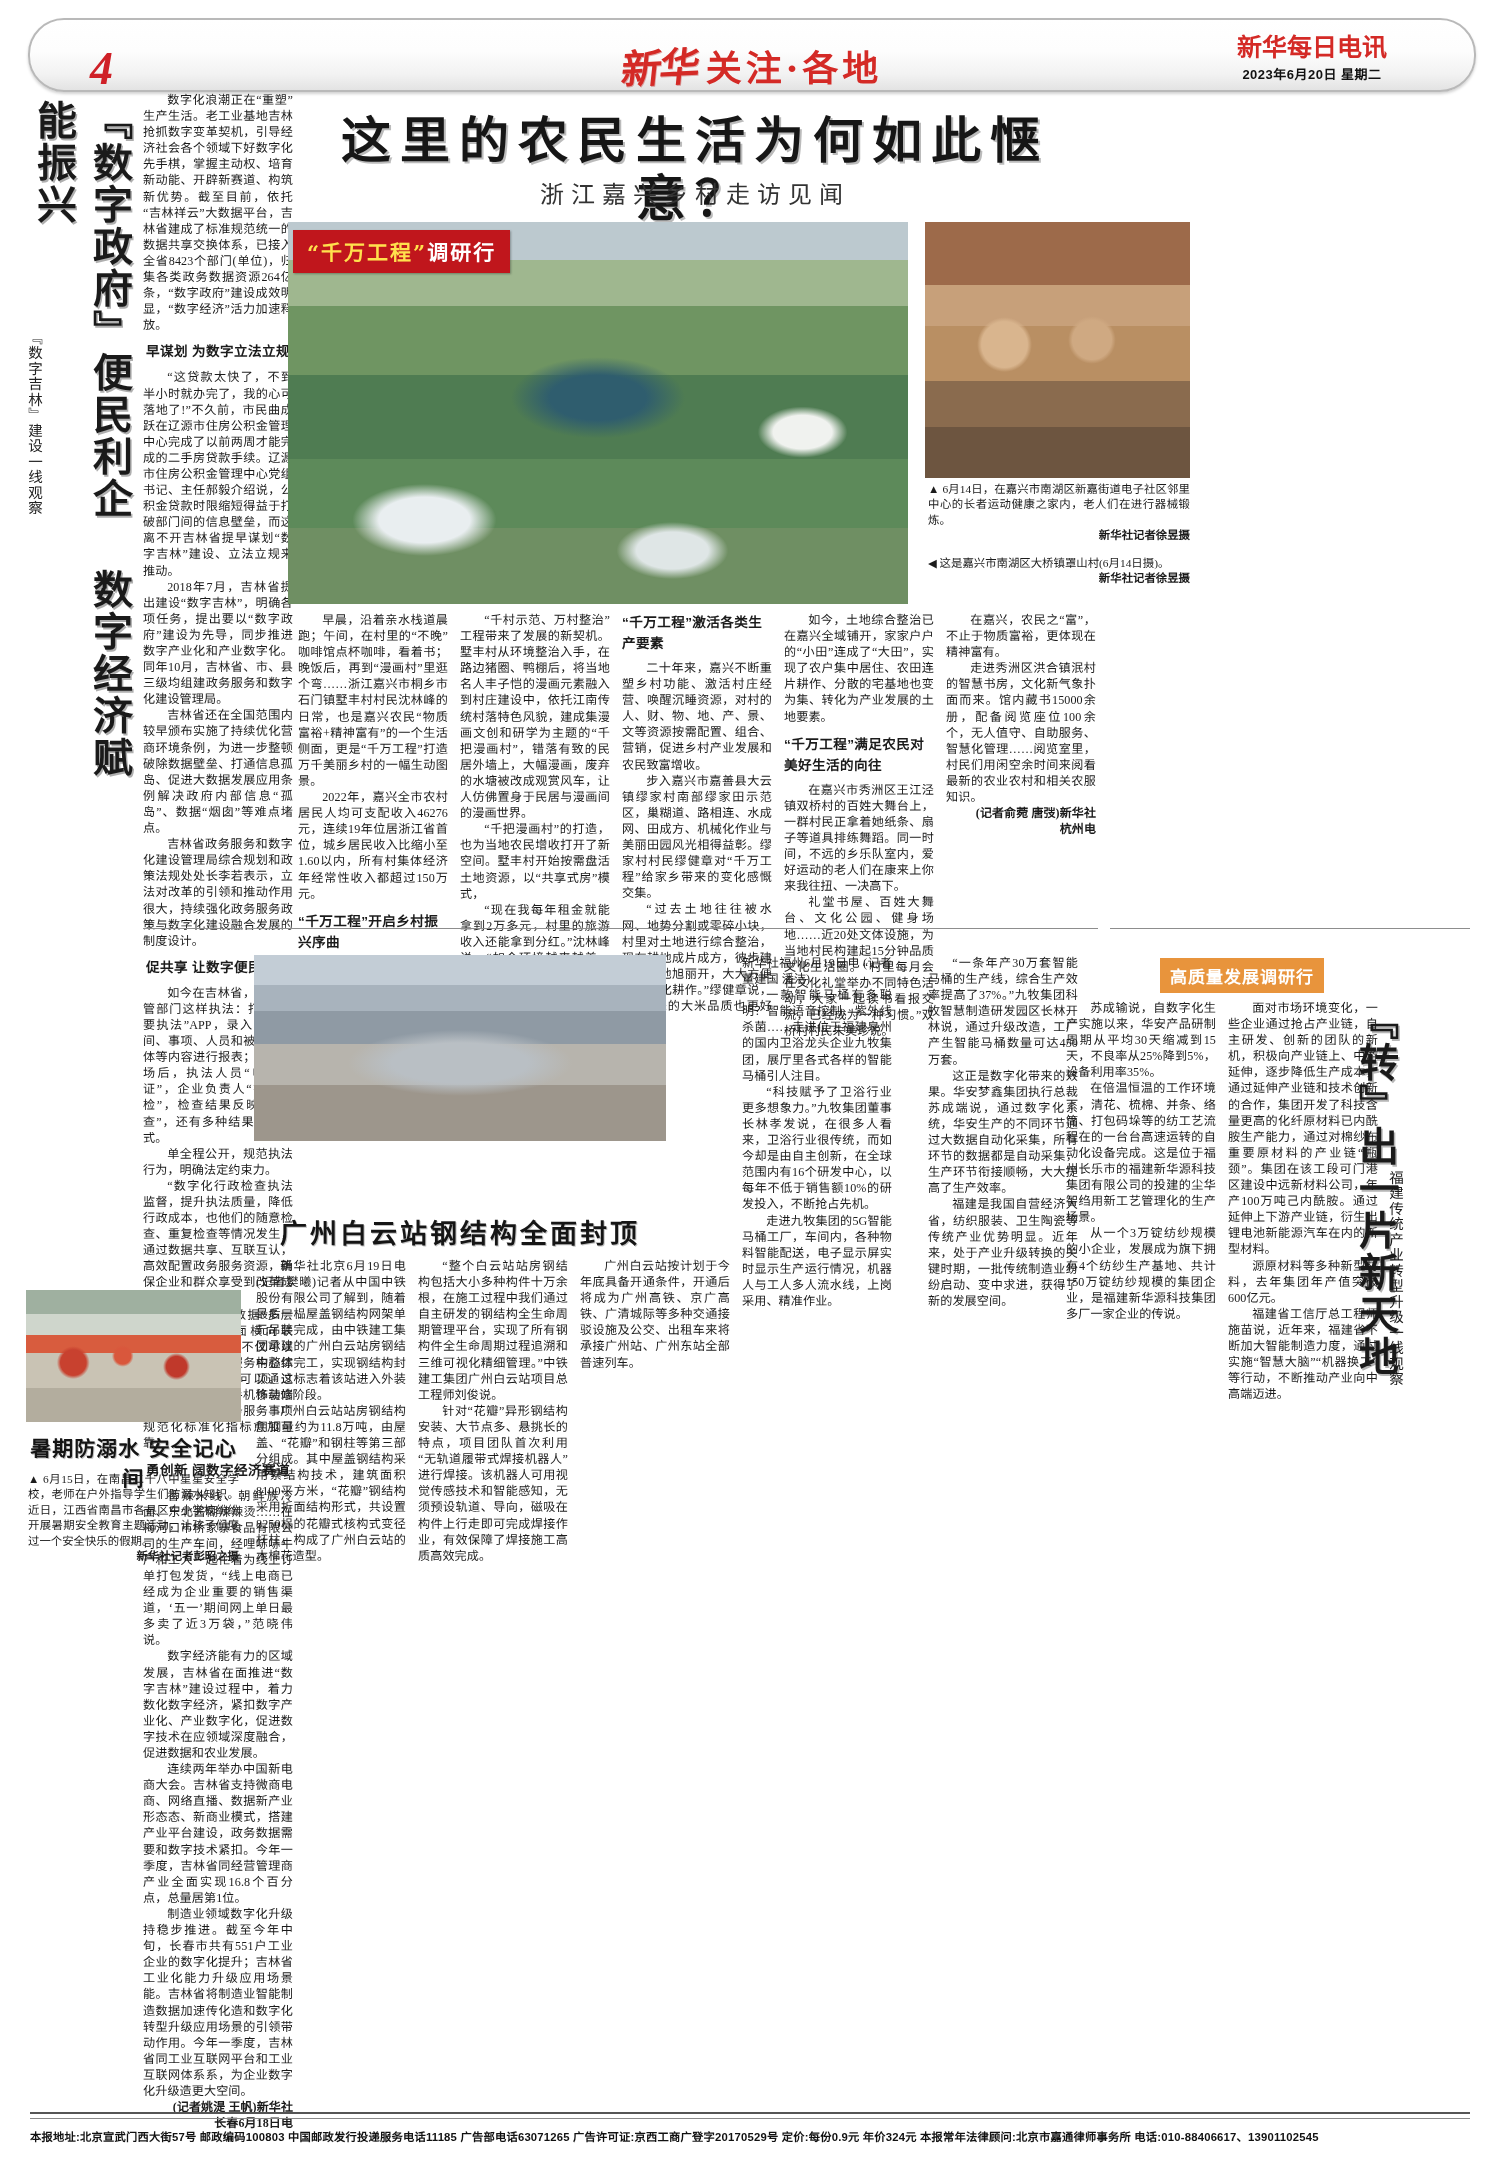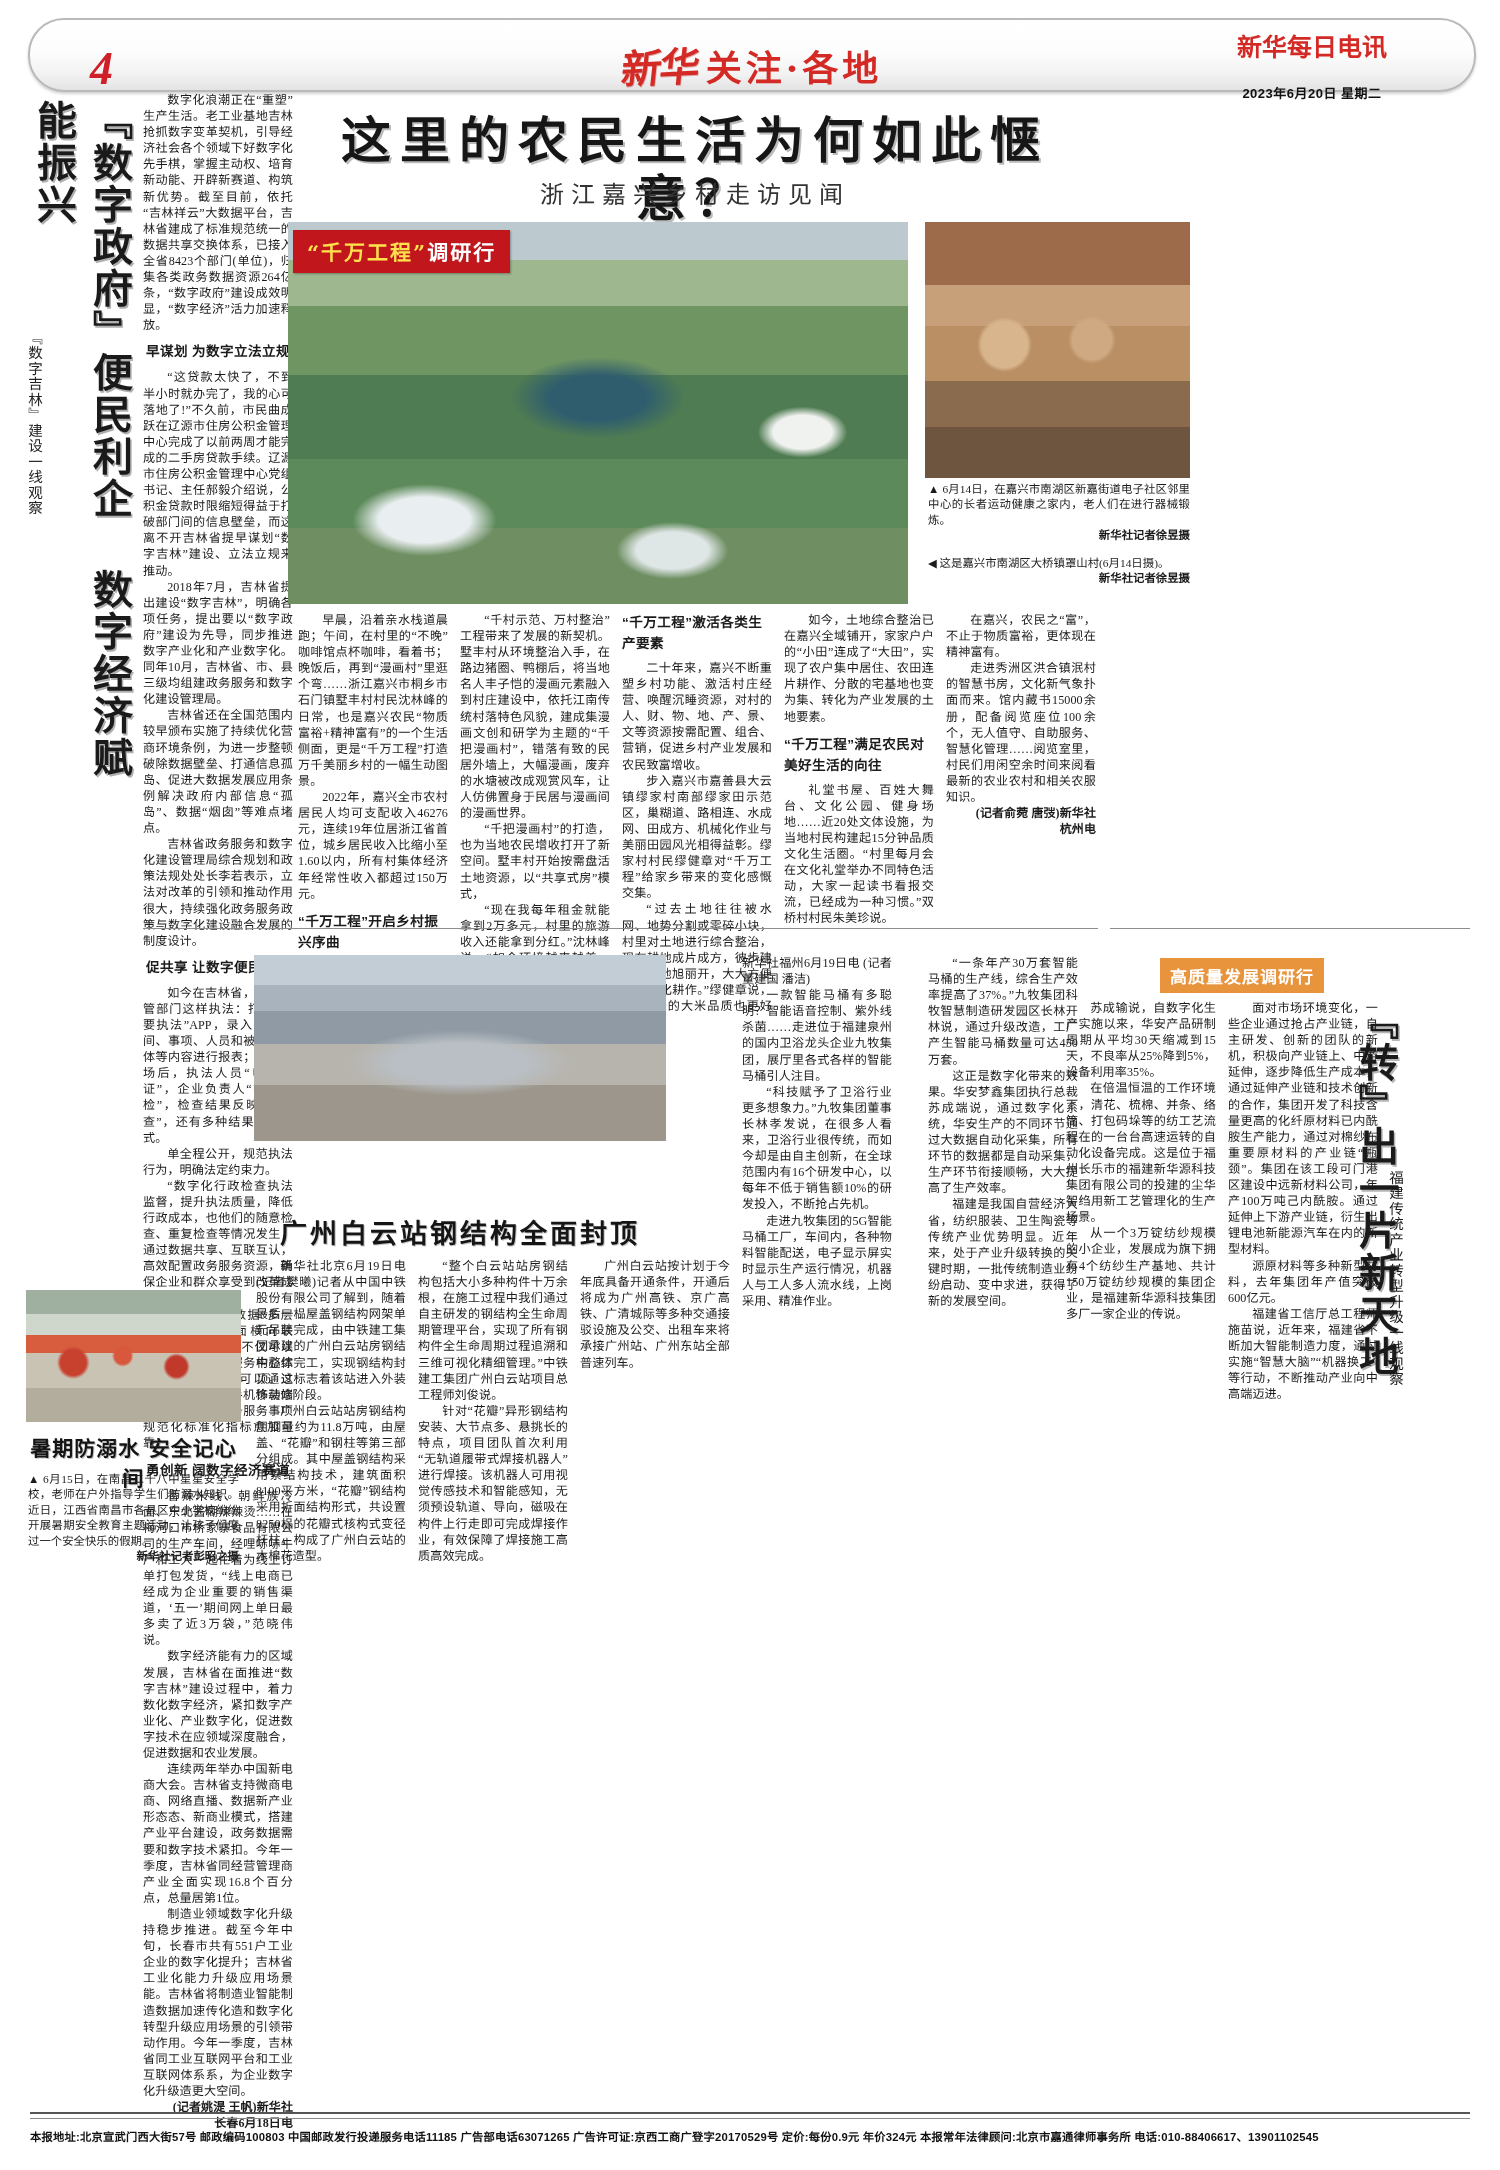--- a/index.html
+++ b/index.html
@@ -51,21 +51,21 @@
   .mast-right{
     position:absolute; right:52px; top:14px; text-align:center; width:220px;
   }
   .mast-logo{
     font-family:"DejaVu Serif",serif;
     font-size:25px; font-weight:bold; color:#d42a26;
     letter-spacing:0px; line-height:1.1;
   }
   .mast-date{
     font-family:"Liberation Sans",sans-serif;
-    font-size:13px; font-weight:bold; color:#111; margin-top:21px; letter-spacing:.5px;
+    font-size:13px; font-weight:bold; color:#111; margin-top:2px; letter-spacing:.5px;
   }
 
   .rule{position:absolute;background:#8d8d8d;}
 
   
   .col{
     position:absolute;
     font-size:12.1px; line-height:16.1px;
     text-align:justify;
     text-justify:inter-ideograph;
@@ -292,20 +292,21 @@
   <div class="col" style="left:622px; top:612px; width:150px;">
     <div class="subhead-l" style="margin-top:0;">“千万工程”激活各类生产要素</div>
     <p>二十年来，嘉兴不断重塑乡村功能、激活村庄经营、唤醒沉睡资源，对村的人、财、物、地、产、景、文等资源按需配置、组合、营销，促进乡村产业发展和农民致富增收。</p>
     <p>步入嘉兴市嘉善县大云镇缪家村南部缪家田示范区，巢糊道、路相连、水成网、田成方、机械化作业与美丽田园风光相得益彰。缪家村村民缪健章对“千万工程”给家乡带来的变化感慨交集。</p>
     <p>“过去土地往往被水网、地势分割或零碎小块，村里对土地进行综合整治，现在耕地成片成方，彼步建设用地地旭丽开，大大方便了机械化耕作。”缪健章说，“种出来的大米品质也更好了。”</p>
   </div>
 
   <div class="col" style="left:784px; top:612px; width:150px;">
     <p>如今，土地综合整治已在嘉兴全域铺开，家家户户的“小田”连成了“大田”，实现了农户集中居住、农田连片耕作、分散的宅基地也变为集、转化为产业发展的土地要素。</p>
     <div class="subhead-l">“千万工程”满足农民对美好生活的向往</div>
+    <p>在嘉兴市秀洲区王江泾镇双桥村的百姓大舞台上，一群村民正拿着她纸条、扇子等道具排练舞蹈。同一时间，不远的乡乐队室内，爱好运动的老人们在康来上你来我往扭、一决高下。</p>
     <p>礼堂书屋、百姓大舞台、文化公园、健身场地……近20处文体设施，为当地村民构建起15分钟品质文化生活圈。“村里每月会在文化礼堂举办不同特色活动，大家一起读书看报交流，已经成为一种习惯。”双桥村村民朱美珍说。</p>
   </div>
 
   <div class="col" style="left:946px; top:612px; width:150px;">
     <p>在嘉兴，农民之“富”，不止于物质富裕，更体现在精神富有。</p>
     <p>走进秀洲区洪合镇泯村的智慧书房，文化新气象扑面而来。馆内藏书15000余册，配备阅览座位100余个，无人值守、自助服务、智慧化管理……阅览室里，村民们用闲空余时间来阅看最新的农业农村和相关农服知识。</p>
     <p class="byline">(记者俞菀 唐弢)新华社杭州电</p>
   </div>
 
   <div class="rule" style="left:248px; top:928px; width:850px; height:1px;"></div>

